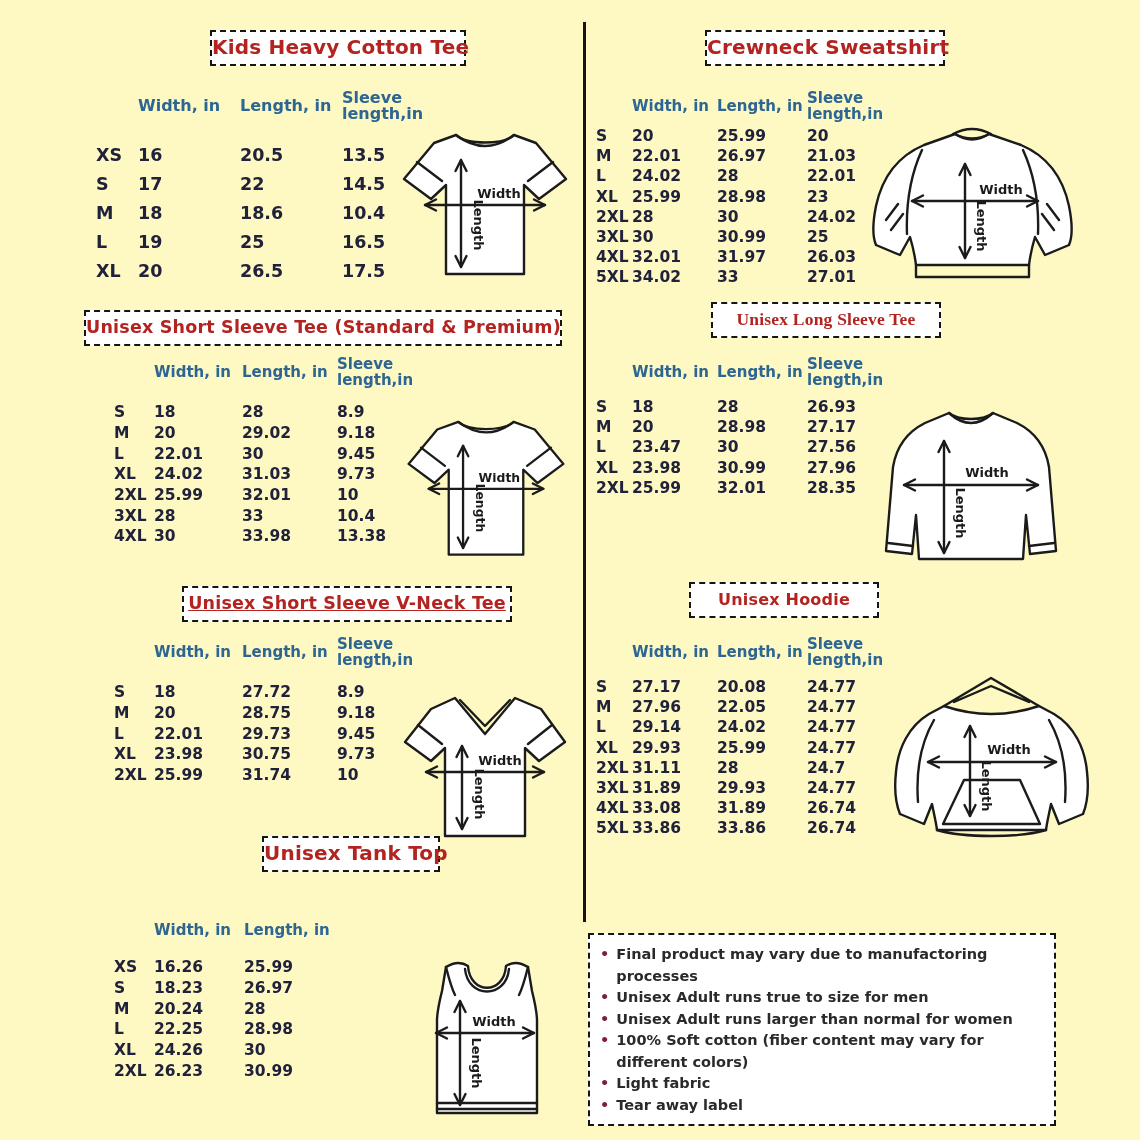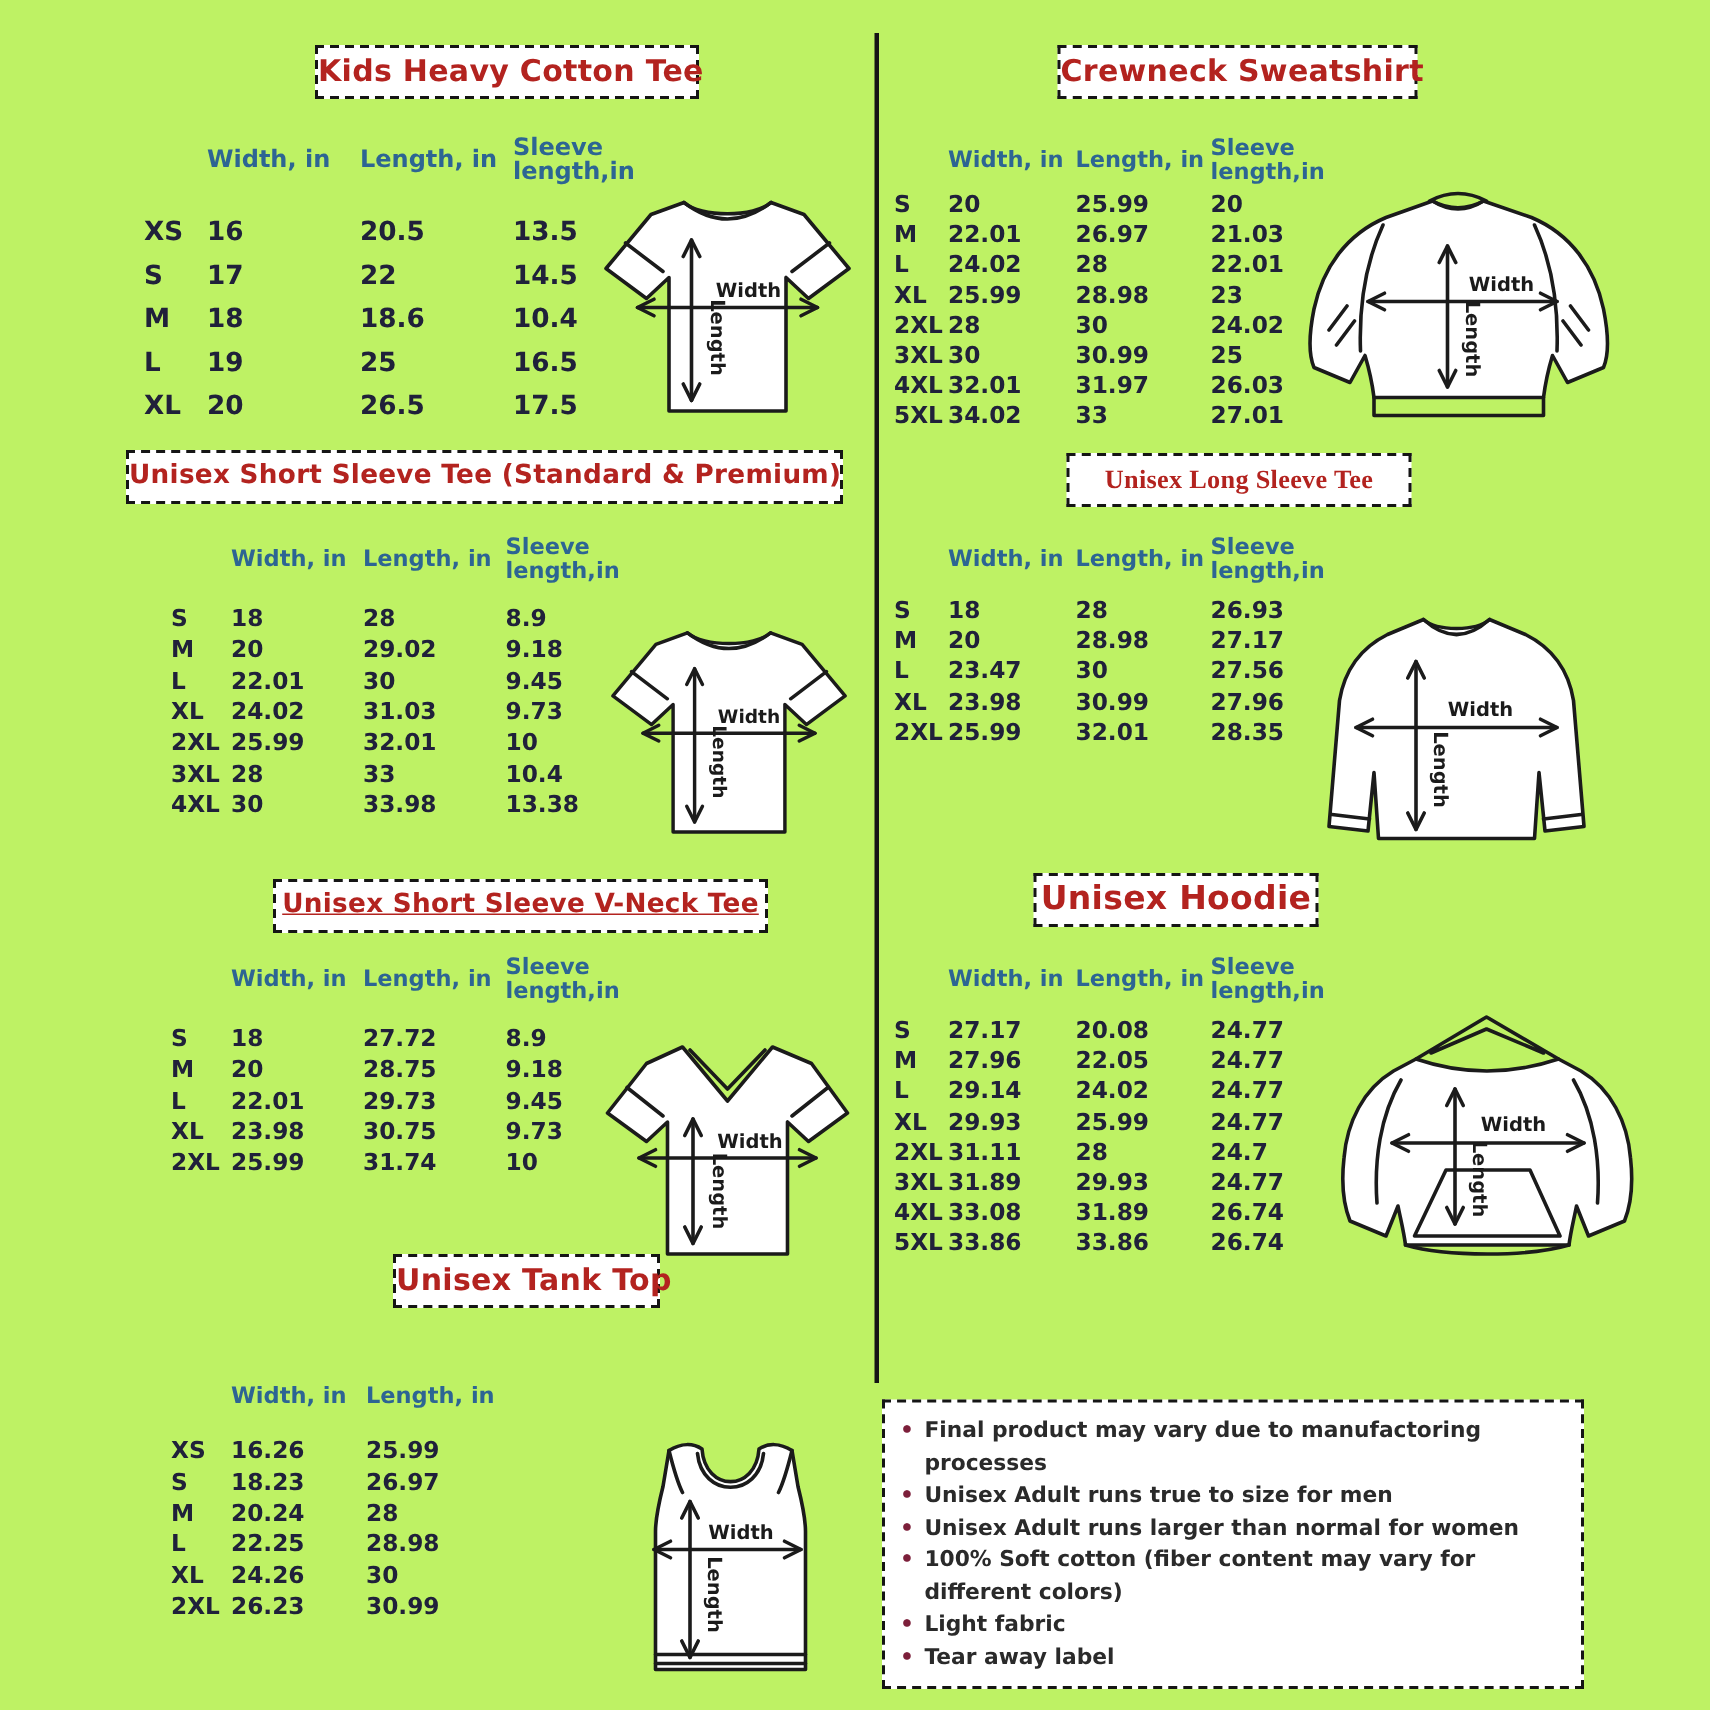--- a/index.html
+++ b/index.html
@@ -5,35 +5,35 @@
   :root{
     --red:#b3231f;
     --blue:#2d6593;
     --ink:#20213a;
     --line:#151515;
     --note:#2a2a2a;
     --maroon:#7c1f3a;
   }
   html,body{margin:0;padding:0;background:#fff;}
   #canvas{
-    position:relative;width:1140px;height:1140px;background:#bef264;
+    position:relative;width:1140px;height:1140px;background:#fef9c3;
     font-family:"DejaVu Sans", sans-serif;overflow:hidden;
   }
   .divider{position:absolute;left:583px;top:22px;width:3px;height:900px;background:var(--line);}
   .title{
     position:absolute;height:36px;box-sizing:border-box;background:#fff;
     border:2px dashed var(--line);color:var(--red);font-weight:bold;
     text-align:center;line-height:31px;white-space:nowrap;letter-spacing:.2px;
   }
   #t-kids{left:210px;top:30px;width:256px;font-size:20px;}
   #t-crew{left:705px;top:30px;width:240px;font-size:20px;}
-  #t-short{left:84px;top:300px;width:478px;font-size:17.5px;}
+  #t-short{left:84px;top:310px;width:478px;font-size:17.5px;}
   #t-long{left:711px;top:302px;width:230px;font-size:17.5px;font-family:Liberation Serif, serif;}
   #t-vneck{left:182px;top:586px;width:330px;font-size:17.5px;text-decoration:underline;}
-  #t-hoodie{left:689px;top:582px;width:190px;font-size:22px;}
+  #t-hoodie{left:689px;top:582px;width:190px;font-size:16px;}
   #t-tank{left:262px;top:836px;width:178px;font-size:20px;}
 
   .thead{
     position:absolute;display:grid;align-items:center;height:48px;
     color:var(--blue);font-weight:600;font-size:15px;line-height:16px;text-align:left;
   }
   .tbody{position:absolute;display:grid;color:var(--ink);font-weight:700;font-size:15.5px;}
   .tbody .cell{height:var(--rh);display:flex;align-items:center;}
   .cols-kids{grid-template-columns:42px 102px 102px 96px;}
   .cols-left{grid-template-columns:40px 88px 95px 95px;}

